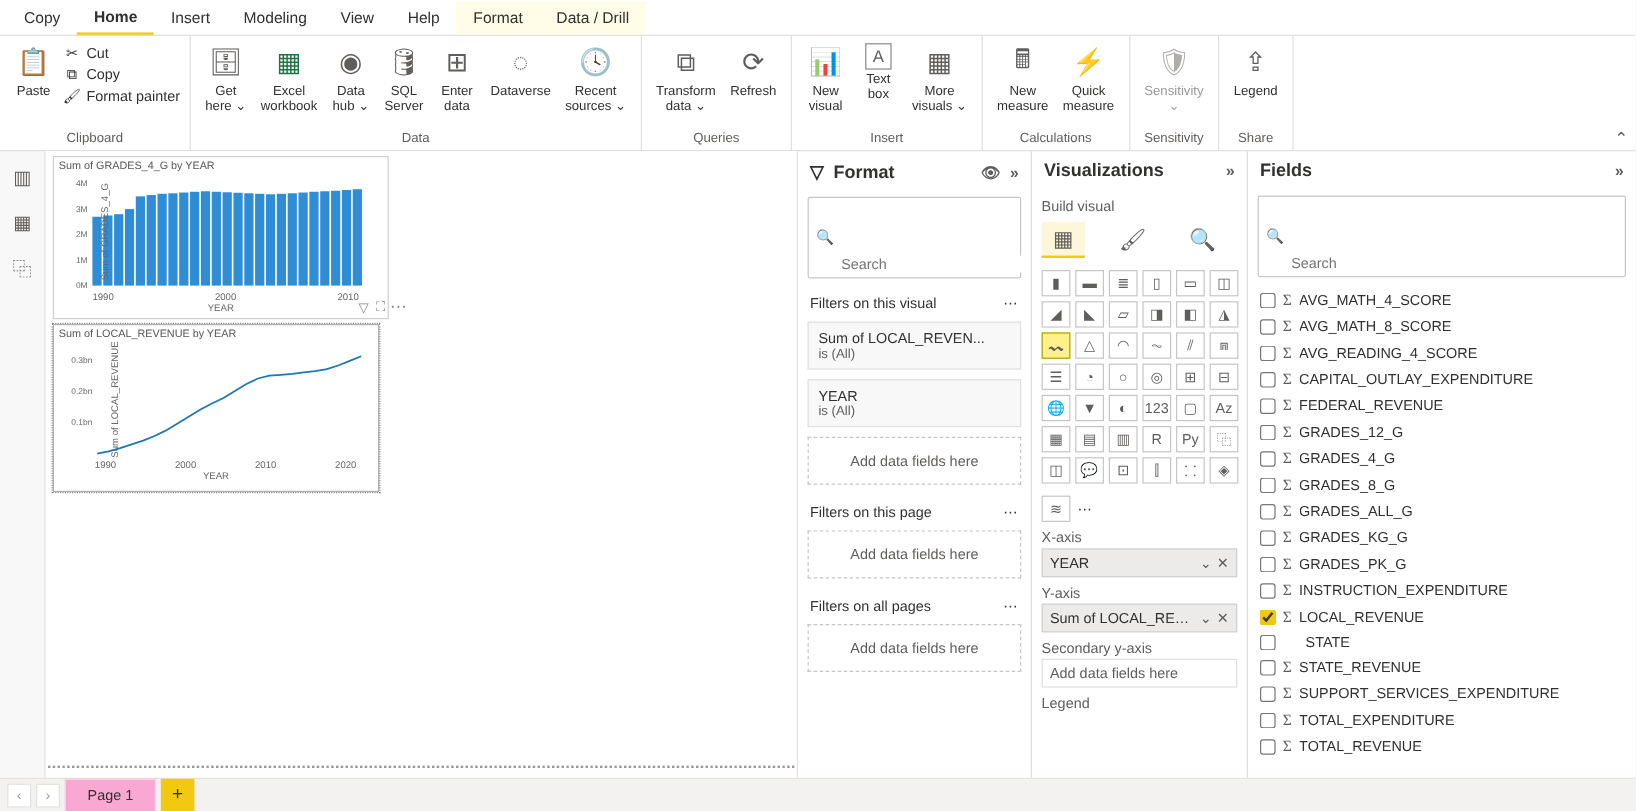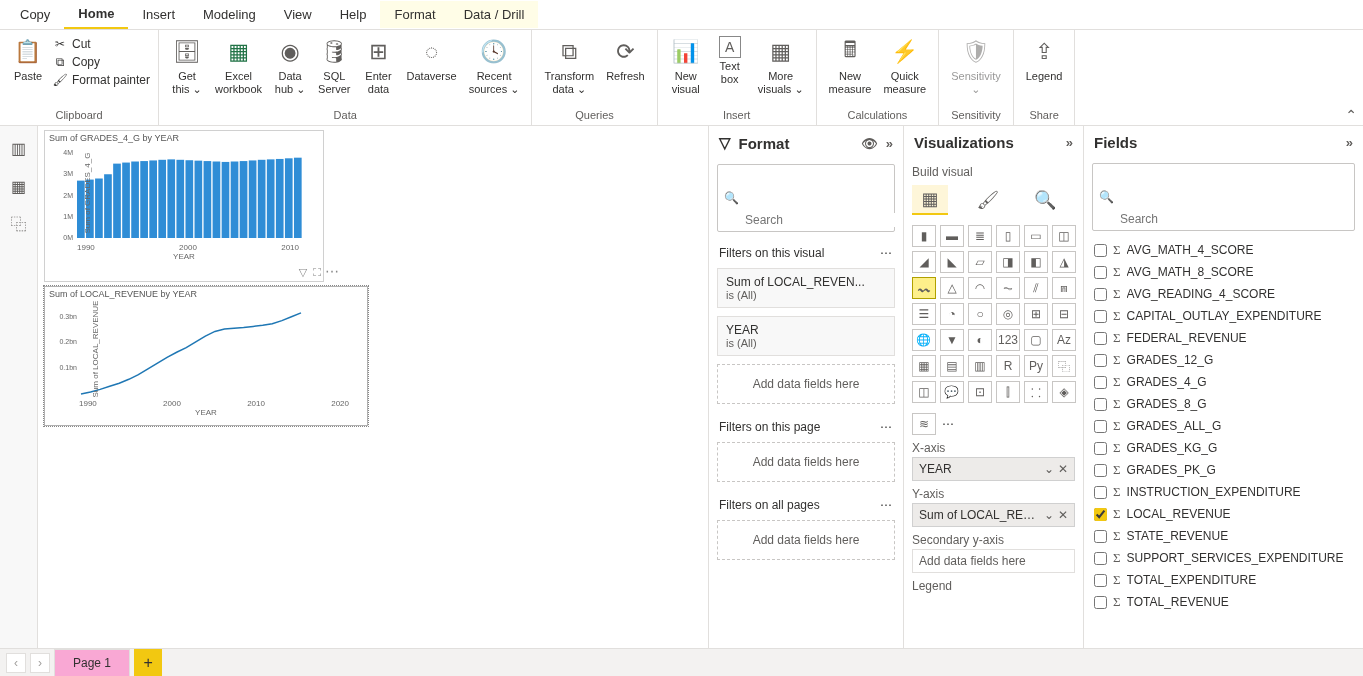--- a/index.html
+++ b/index.html
@@ -68,21 +68,21 @@
 .viz-grid { display: grid; grid-template-columns: repeat(6, 24px); gap: 4px 4px; margin-bottom: 10px; }
 .viz-cell { width: 24px; height: 22px; border: 1px solid #c8c6c4; display: flex; align-items: center; justify-content: center; font-size: 12px; cursor: pointer; color: #605e5c; background: #fff; }
 .viz-cell.selected { background: #fef08a; border-color: #b0a000; }
 .field-well-label { font-size: 12px; color: #605e5c; margin-top: 6px; }
 .field-well { margin-top: 2px; background: #edebe9; border: 1px solid #d0d0d0; padding: 4px 6px; font-size: 12px; display: flex; align-items: center; gap: 4px; }
 .field-well .name { flex: 1; white-space: nowrap; overflow: hidden; text-overflow: ellipsis; }
 .field-well .ctrl { color: #605e5c; cursor: pointer; }
 .field-well.empty { background: #fff; border: 1px solid #e1dfdd; color: #605e5c; }
 
 
-.fieldsp { width: 280px; }
+.fieldsp { width: 324px; }
 .fields-body { padding: 0 8px; overflow-y: auto; flex: 1; }
 .field-row { display: flex; align-items: center; gap: 6px; padding: 3px 2px; font-size: 12px; cursor: pointer; }
 .field-row input[type=checkbox] { width: 13px; height: 13px; accent-color: #f2c811; }
 .field-row .sigma { font-family: serif; font-size: 13px; color: #605e5c; }
 .field-row .fname { white-space: nowrap; overflow: hidden; text-overflow: ellipsis; }
 
 
 .footer { height: 28px; background: #f3f2f1; border-top: 1px solid #e1dfdd; display: flex; align-items: center; padding: 0 6px; gap: 4px; }
 .footer .navbtn { width: 20px; height: 20px; display: flex; align-items: center; justify-content: center; color: #a19f9d; background: #fff; border: 1px solid #e1dfdd; cursor: pointer; }
 .footer .page-tab { padding: 6px 18px; background: #f9a8d4; border: 1px solid #e1dfdd; font-size: 12px; cursor: pointer; }
@@ -128,21 +128,21 @@
       </div>
     </div>
     <div class="label">Clipboard</div>
   </div>
 
   <div class="rgroup">
     <div class="items">
       <div class="ritem">
           <div class="icon">🗄</div>
           <div class="txt" style="white-space:pre-line">Get
-this ⌄</div>
+here ⌄</div>
         </div>
       <div class="ritem">
           <div class="icon" style="color:#217346">▦</div>
           <div class="txt" style="white-space:pre-line">Excel
 workbook</div>
         </div>
       <div class="ritem">
           <div class="icon">◉</div>
           <div class="txt" style="white-space:pre-line">Data
 hub ⌄</div>
@@ -250,21 +250,21 @@
 
   <div class="viewrail">
     <div class="vicon">▥</div>
     <div class="vicon">▦</div>
     <div class="vicon">⿻</div>
   </div>
 
   <div class="canvas">
     <div class="canvas-inner">
 
-      <div class="chartbox" style="width:280px;height:152px">
+      <div class="chartbox" style="width:280px;height:136px">
         <div class="ctitle">Sum of GRADES_4_G by YEAR</div>
         <div class="plot" style="height:100px;">
           <div class="yaxis-label">Sum of GRADES_4_G</div>
           <svg width="260" height="100" viewBox="0 0 260 100">
             <g id="bar-chart-yticks" font-size="7" fill="#666" text-anchor="end">
                 <text x="24" y="97">0M</text>
                 <text x="24" y="75.75">1M</text>
                 <text x="24" y="54.5">2M</text>
                 <text x="24" y="33.25">3M</text>
                 <text x="24" y="12">4M</text>
@@ -304,21 +304,21 @@
           <span>2010</span>
         </div>
         <div class="xaxis-label">YEAR</div>
         <div class="chart-handles">
           <span>▽</span>
           <span>⛶</span>
         </div>
         <div class="chart-more">⋯</div>
       </div>
 
-      <div class="chartbox selected" style="width:324px;height:140px">
+      <div class="chartbox selected" style="width:272px;height:140px">
         <div class="ctitle">Sum of LOCAL_REVENUE by YEAR</div>
         <div class="plot" style="height:100px;">
           <div class="yaxis-label">Sum of LOCAL_REVENUE</div>
           <svg width="260" height="100" viewBox="0 0 260 100">
             <g id="line-chart-yticks" font-size="7" fill="#666" text-anchor="end">
                 <text x="28" y="71.24242424242425">0.1bn</text>
                 <text x="28" y="45.484848484848484">0.2bn</text>
                 <text x="28" y="19.72727272727272">0.3bn</text>
               </g>
             <polyline id="line-chart-path" fill="none" stroke="#1f77b4" stroke-width="1.5" points="32,95 41.565217391304344,93.06818181818181 51.130434782608695,90.36363636363636 60.69565217391305,87.27272727272727 70.26086956521739,84.18181818181819 79.82608695652173,80.31818181818181 89.3913043478261,75.68181818181819 98.95652173913044,69.88636363636364 108.52173913043478,64.0909090909091 118.08695652173914,58.29545454545455 127.65217391304347,53.27272727272727 137.2173913043478,48.63636363636364 146.7826086956522,42.84090909090909 156.3478260869565,37.04545454545455 165.91304347826087,32.409090909090914 175.47826086956522,30.090909090909093 185.04347826086956,29.318181818181813 194.6086956521739,28.545454545454547 204.17391304347828,27.38636363636364 213.73913043478262,26.227272727272734 223.30434782608694,24.681818181818187 232.86956521739128,21.590909090909093 242.43478260869566,17.727272727272734 252,13.86363636363636"></polyline>
@@ -523,20 +523,25 @@
           <span class="sigma">Σ</span>
           <span class="fname">INSTRUCTION_EXPENDITURE</span>
         </div>
         <div class="field-row">
           <input type="checkbox" checked="" style="">
           <span class="sigma">Σ</span>
           <span class="fname">LOCAL_REVENUE</span>
         </div>
         <div class="field-row">
           <input type="checkbox" style="">
+          <span style="width:13px"></span>
+          <span class="fname">STATE</span>
+        </div>
+        <div class="field-row">
+          <input type="checkbox" style="">
           <span class="sigma">Σ</span>
           <span class="fname">STATE_REVENUE</span>
         </div>
         <div class="field-row">
           <input type="checkbox" style="">
           <span class="sigma">Σ</span>
           <span class="fname">SUPPORT_SERVICES_EXPENDITURE</span>
         </div>
         <div class="field-row">
           <input type="checkbox" style="">

